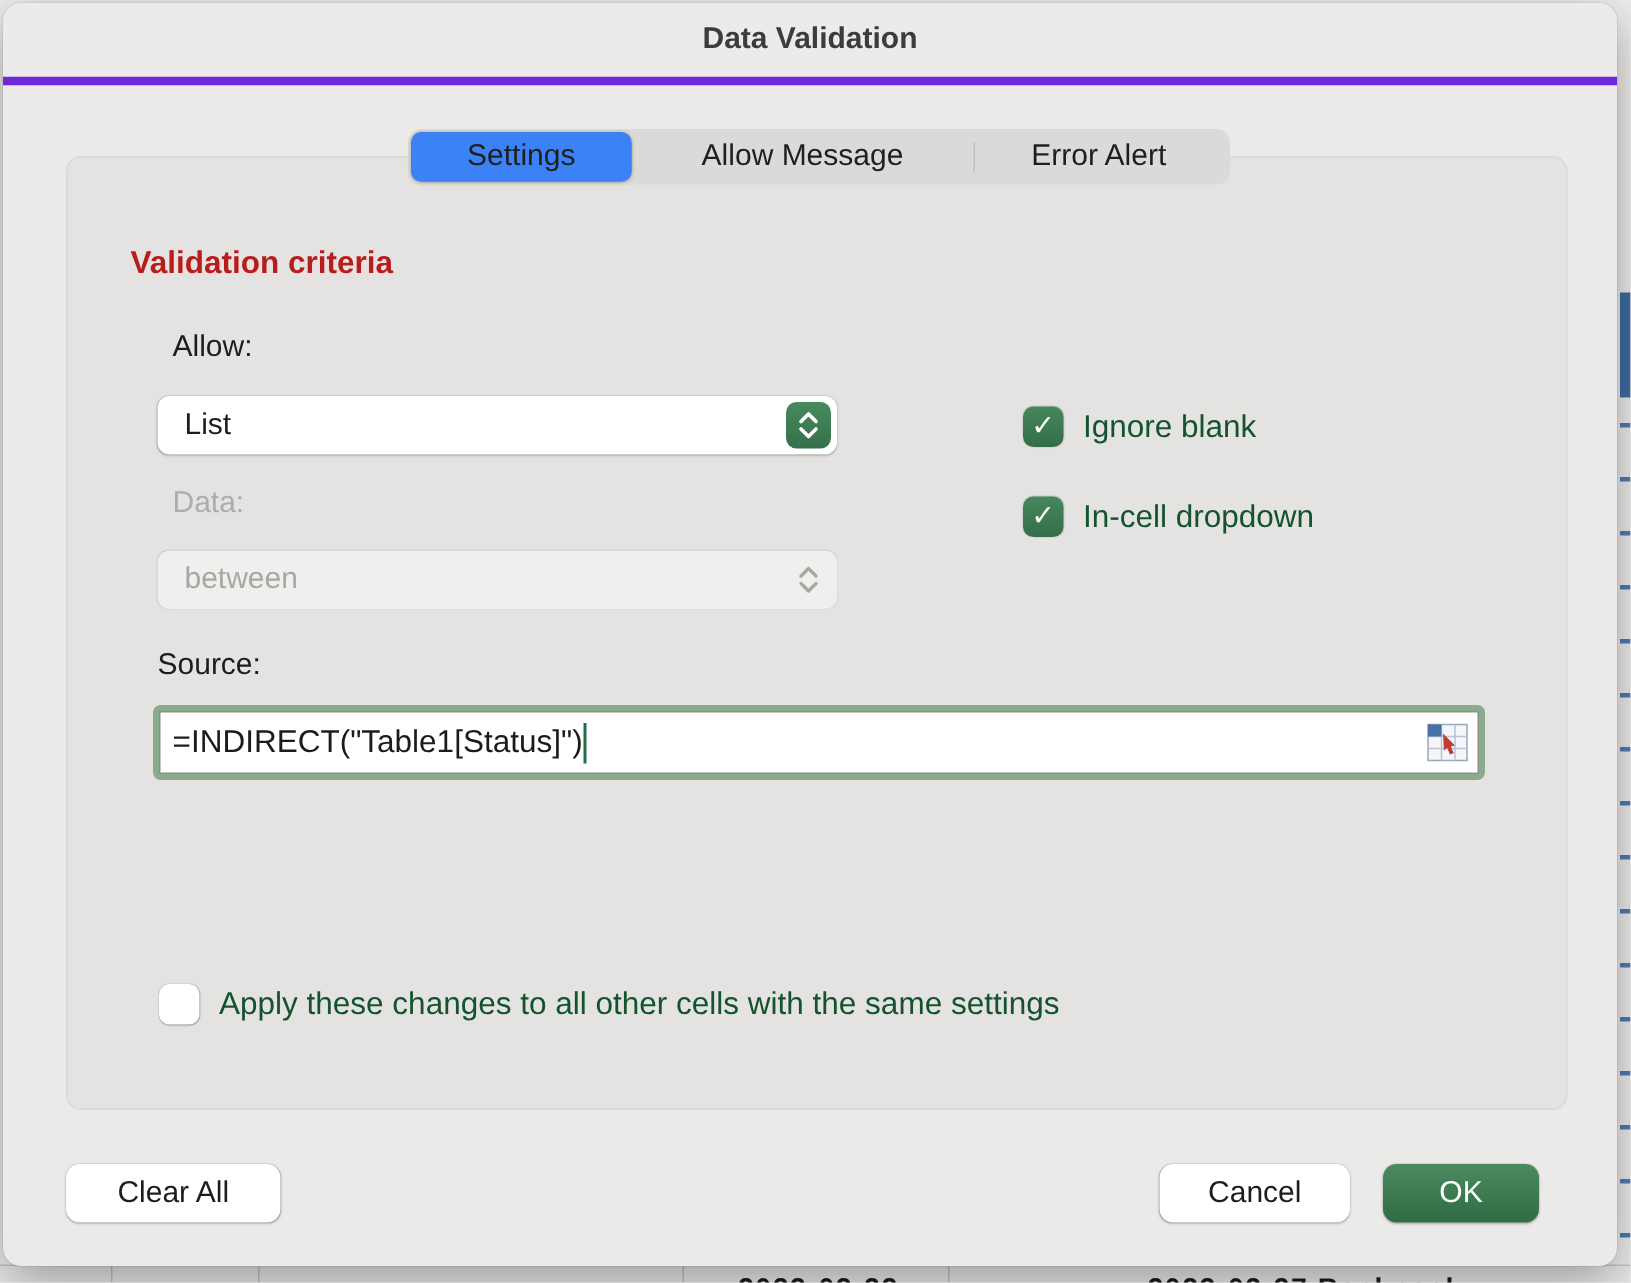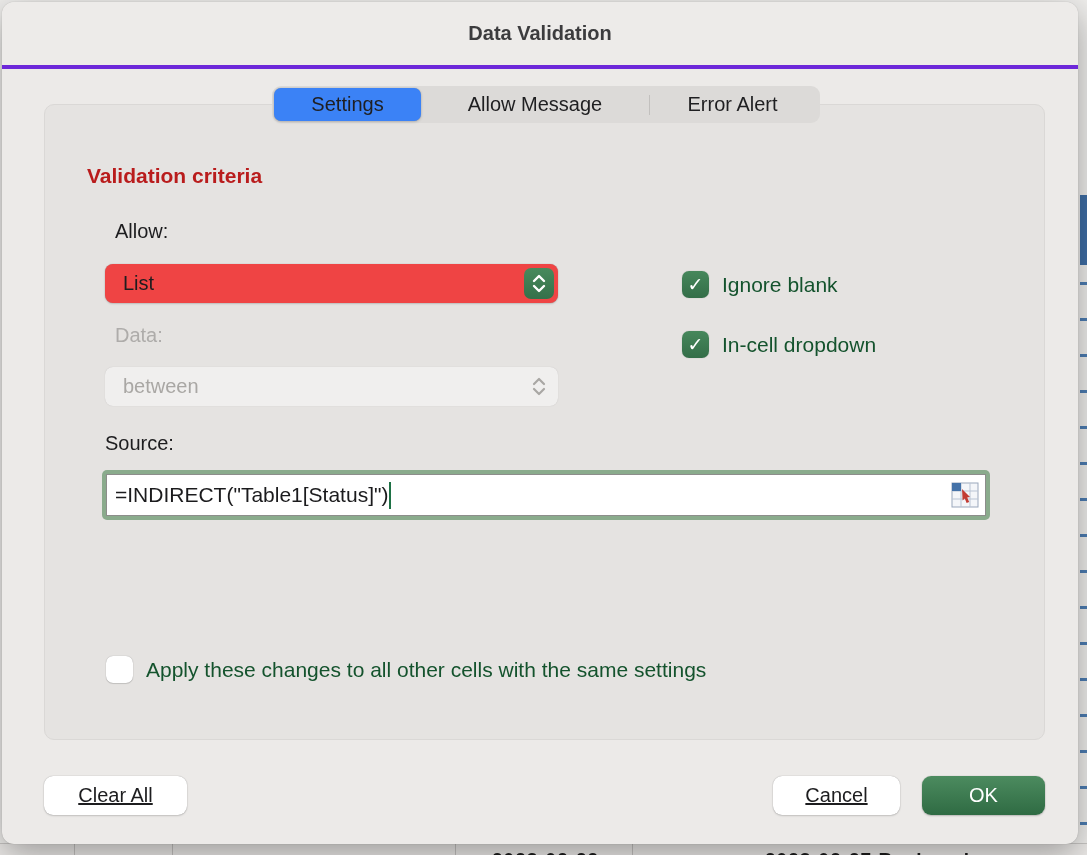--- a/index.html
+++ b/index.html
@@ -21,22 +21,22 @@
     font-weight:700; font-size:19px; color:#1b1b1b; letter-spacing:1px; white-space:nowrap;
   }
 
   
   .dialog {
     position:absolute; left:2px; top:2px; width:1076px; height:842px;
     background:#eceae8; border-radius:12px;
     box-shadow:0 10px 35px rgba(0,0,0,.35), 0 0 1px rgba(0,0,0,.3);
   }
   .titlebar {
-    position:absolute; left:0; top:0; right:0; height:67px;
-    border-bottom:4px solid #6d28d9; border-radius:12px 12px 0 0;
+    position:absolute; left:0; top:0; right:0; height:55px;
+    border-bottom:6px solid #6d28d9; border-radius:12px 12px 0 0;
     background:#edebe9;
     display:flex; align-items:center; justify-content:center;
   }
   .title { font-size:20px; font-weight:700; color:#3c3c3e; }
 
   
   .segments {
     position:absolute; left:270px; top:84px; width:548px; height:37px;
     background:#dcdad8; border-radius:9px; display:flex; align-items:center;
     z-index:5; padding:2px;
@@ -64,21 +64,21 @@
   .heading {
     position:absolute; left:85px; top:162px;
     font-size:21px; font-weight:700; color:#b91c1c;
   }
   .field-label { position:absolute; font-size:20px; color:#1d1d1f; }
   .field-label.disabled { color:#aeacaa; }
 
   
   .popup {
     position:absolute; left:103px; width:453px; height:39px;
-    background:#ef4444; border-radius:8px;
+    background:#ffffff; border-radius:8px;
     box-shadow:0 0 1px rgba(0,0,0,.3), 0 1px 2px rgba(0,0,0,.15);
     display:flex; align-items:center;
   }
   .popup .value { font-size:20px; color:#1d1d1f; padding-left:18px; flex:1; }
   .stepper {
     width:30px; height:31px; margin-right:4px; border-radius:7px;
     background:linear-gradient(#478a5c,#35704a);
     display:flex; flex-direction:column; align-items:center; justify-content:center; gap:1px;
   }
   .stepper svg { display:block; }
@@ -112,28 +112,28 @@
   .source-text { font-size:21px; color:#1b1b1d; padding-left:9px; white-space:pre; }
   .caret { width:2px; height:27px; background:#1e7145; margin-left:1px; }
   .collapse-btn { margin-left:auto; margin-right:6px; width:30px; height:28px; display:flex; align-items:center; justify-content:center; }
 
   
   .btn {
     position:absolute; top:774px; height:39px; border-radius:9px;
     display:flex; align-items:center; justify-content:center;
     font-size:20px; color:#1d1d1f; cursor:default;
   }
-  .btn.white { background:#ffffff; box-shadow:0 0 1px rgba(0,0,0,.35), 0 1px 2px rgba(0,0,0,.15);text-decoration:underline; }
+  .btn.white { background:#ffffff; box-shadow:0 0 1px rgba(0,0,0,.35), 0 1px 2px rgba(0,0,0,.15); }
   .btn.green {
     background:linear-gradient(#4c8b5f,#2f6b43);
     color:#ffffff; box-shadow:0 0 1px rgba(0,0,0,.3), 0 1px 2px rgba(0,0,0,.2);
   }
   .btn-clear { left:42px; width:143px; }
   .btn-cancel { left:771px; width:127px; }
-  .btn-ok { left:920px; width:123px; }
+  .btn-ok { left:920px; width:104px; }
 </style>
 </head>
 <body>
 
 <div class="backdrop">
   <div class="bg-blue-block" style="top:195px;height:70px;"></div>
   <div class="bg-blue-dash" style="top:282px"></div>
   <div class="bg-blue-dash" style="top:318px"></div>
   <div class="bg-blue-dash" style="top:354px"></div>
   <div class="bg-blue-dash" style="top:390px"></div>

